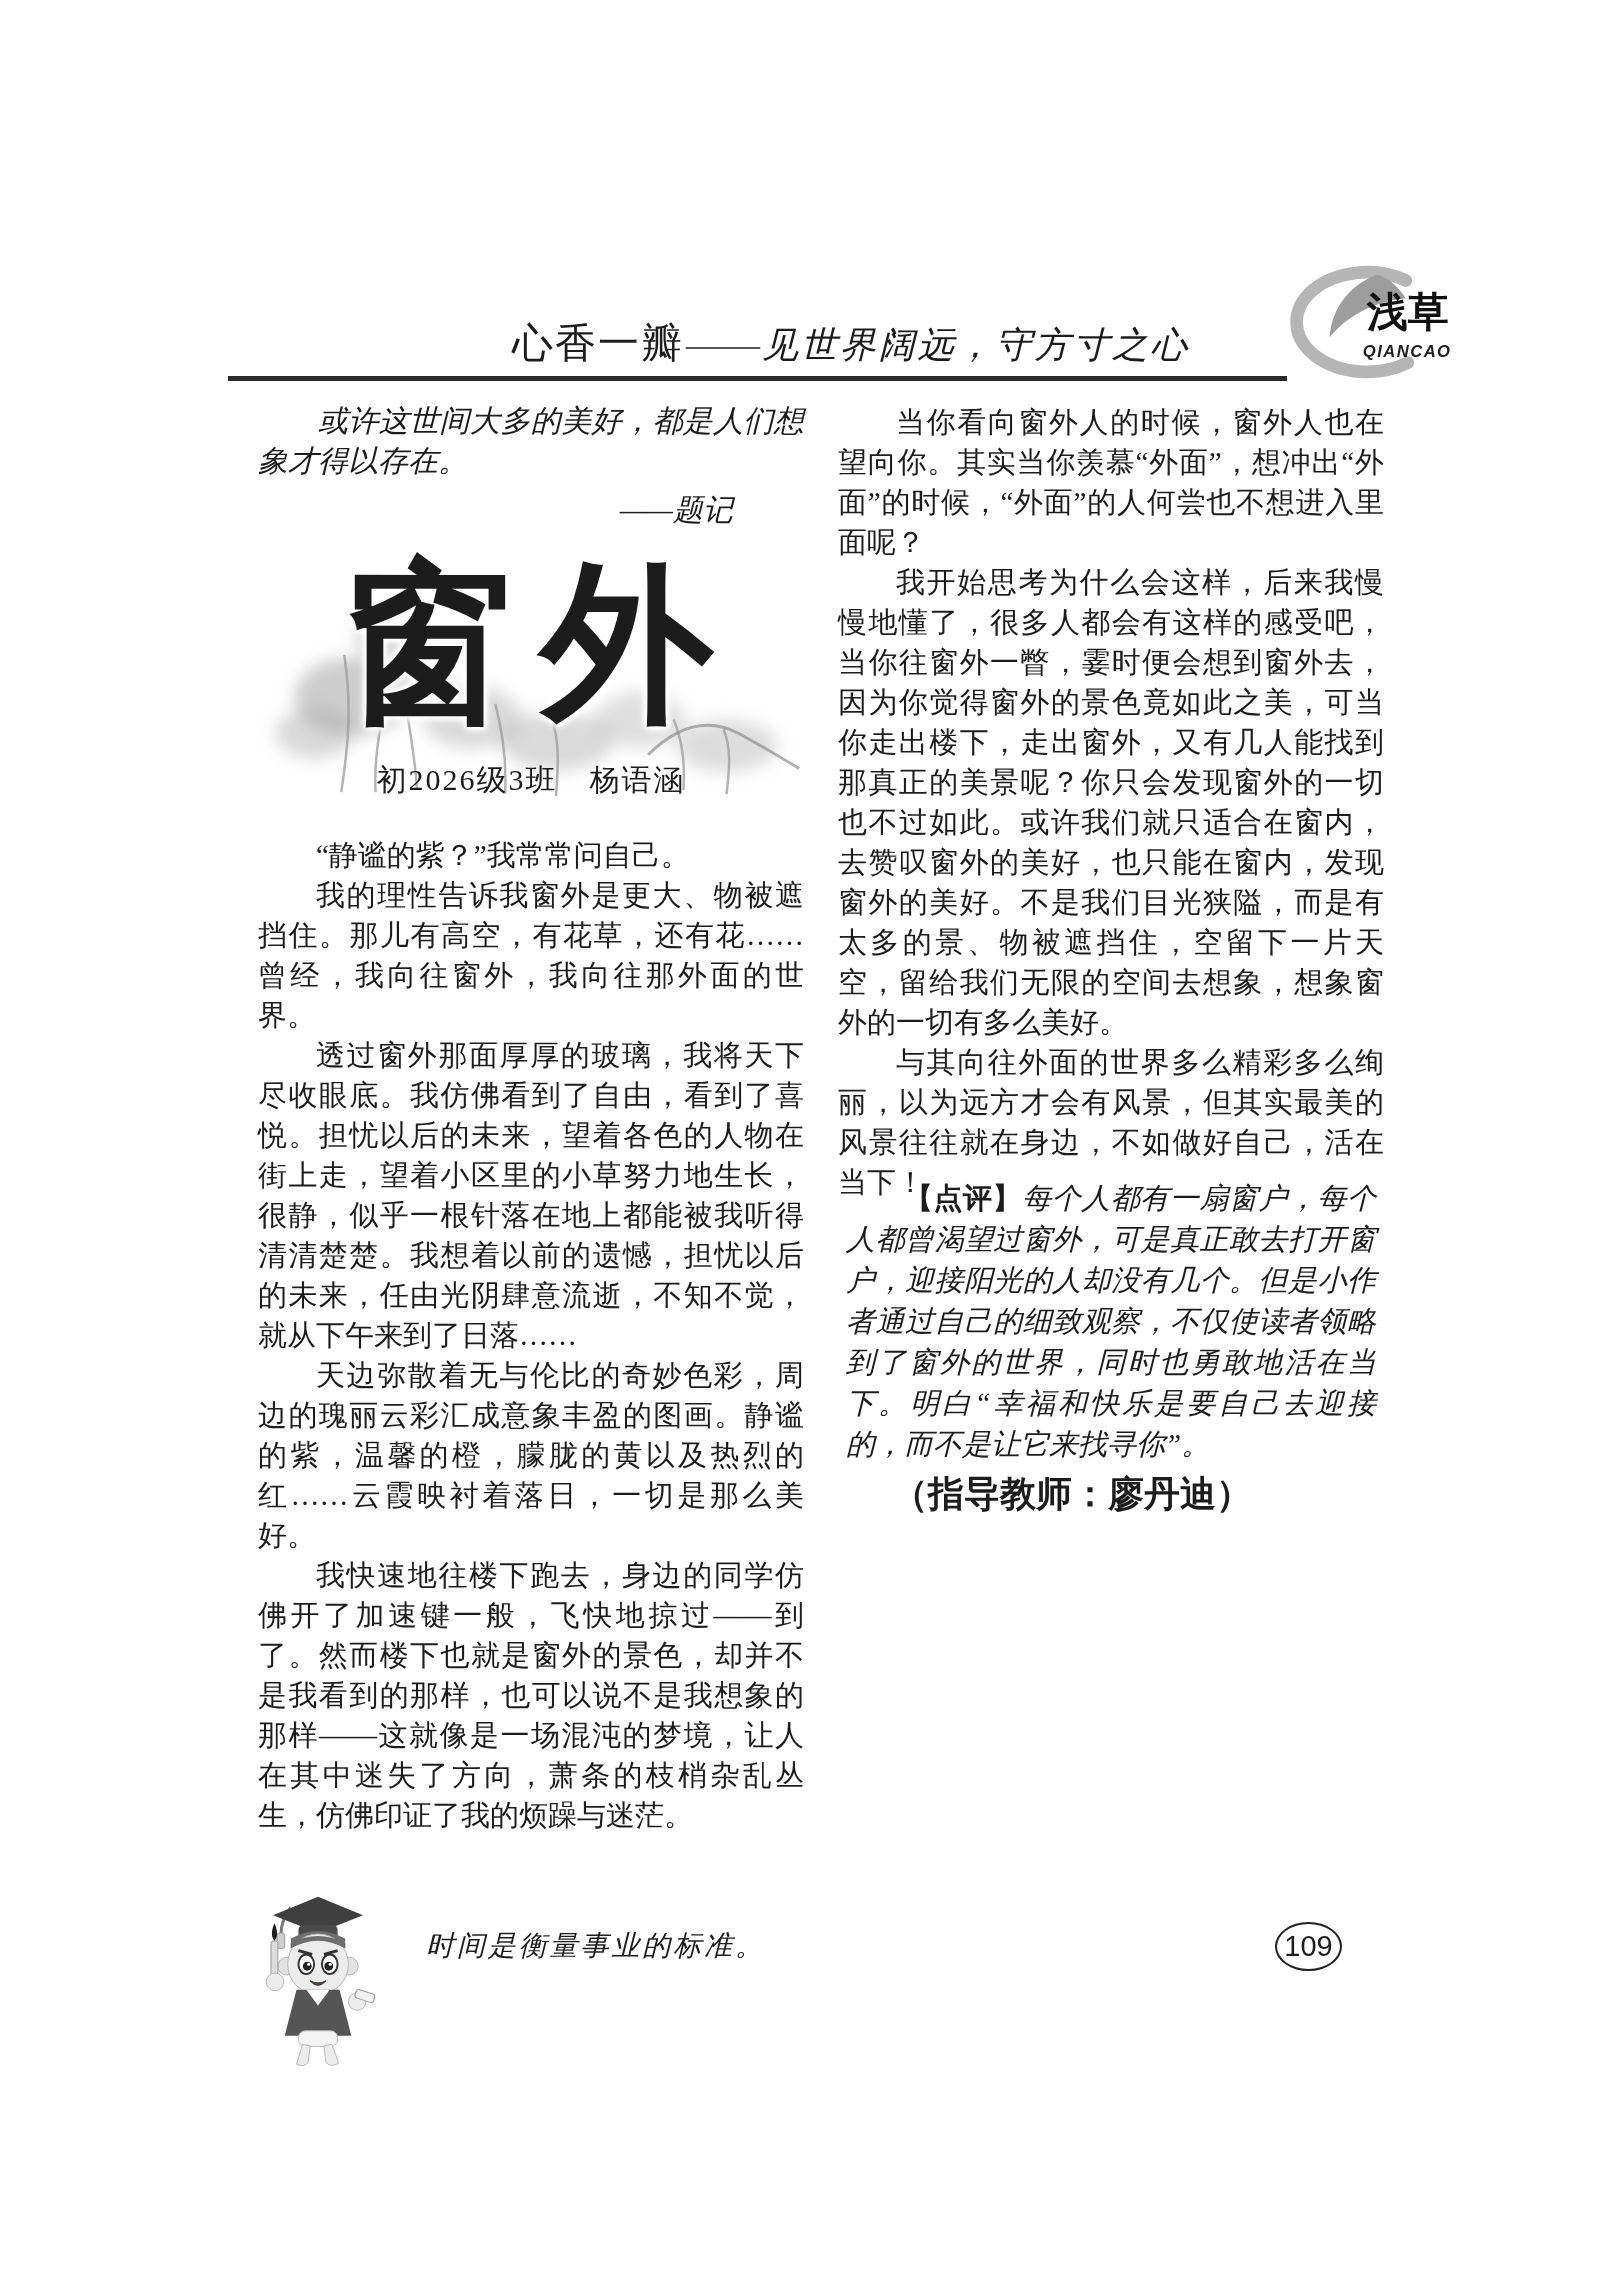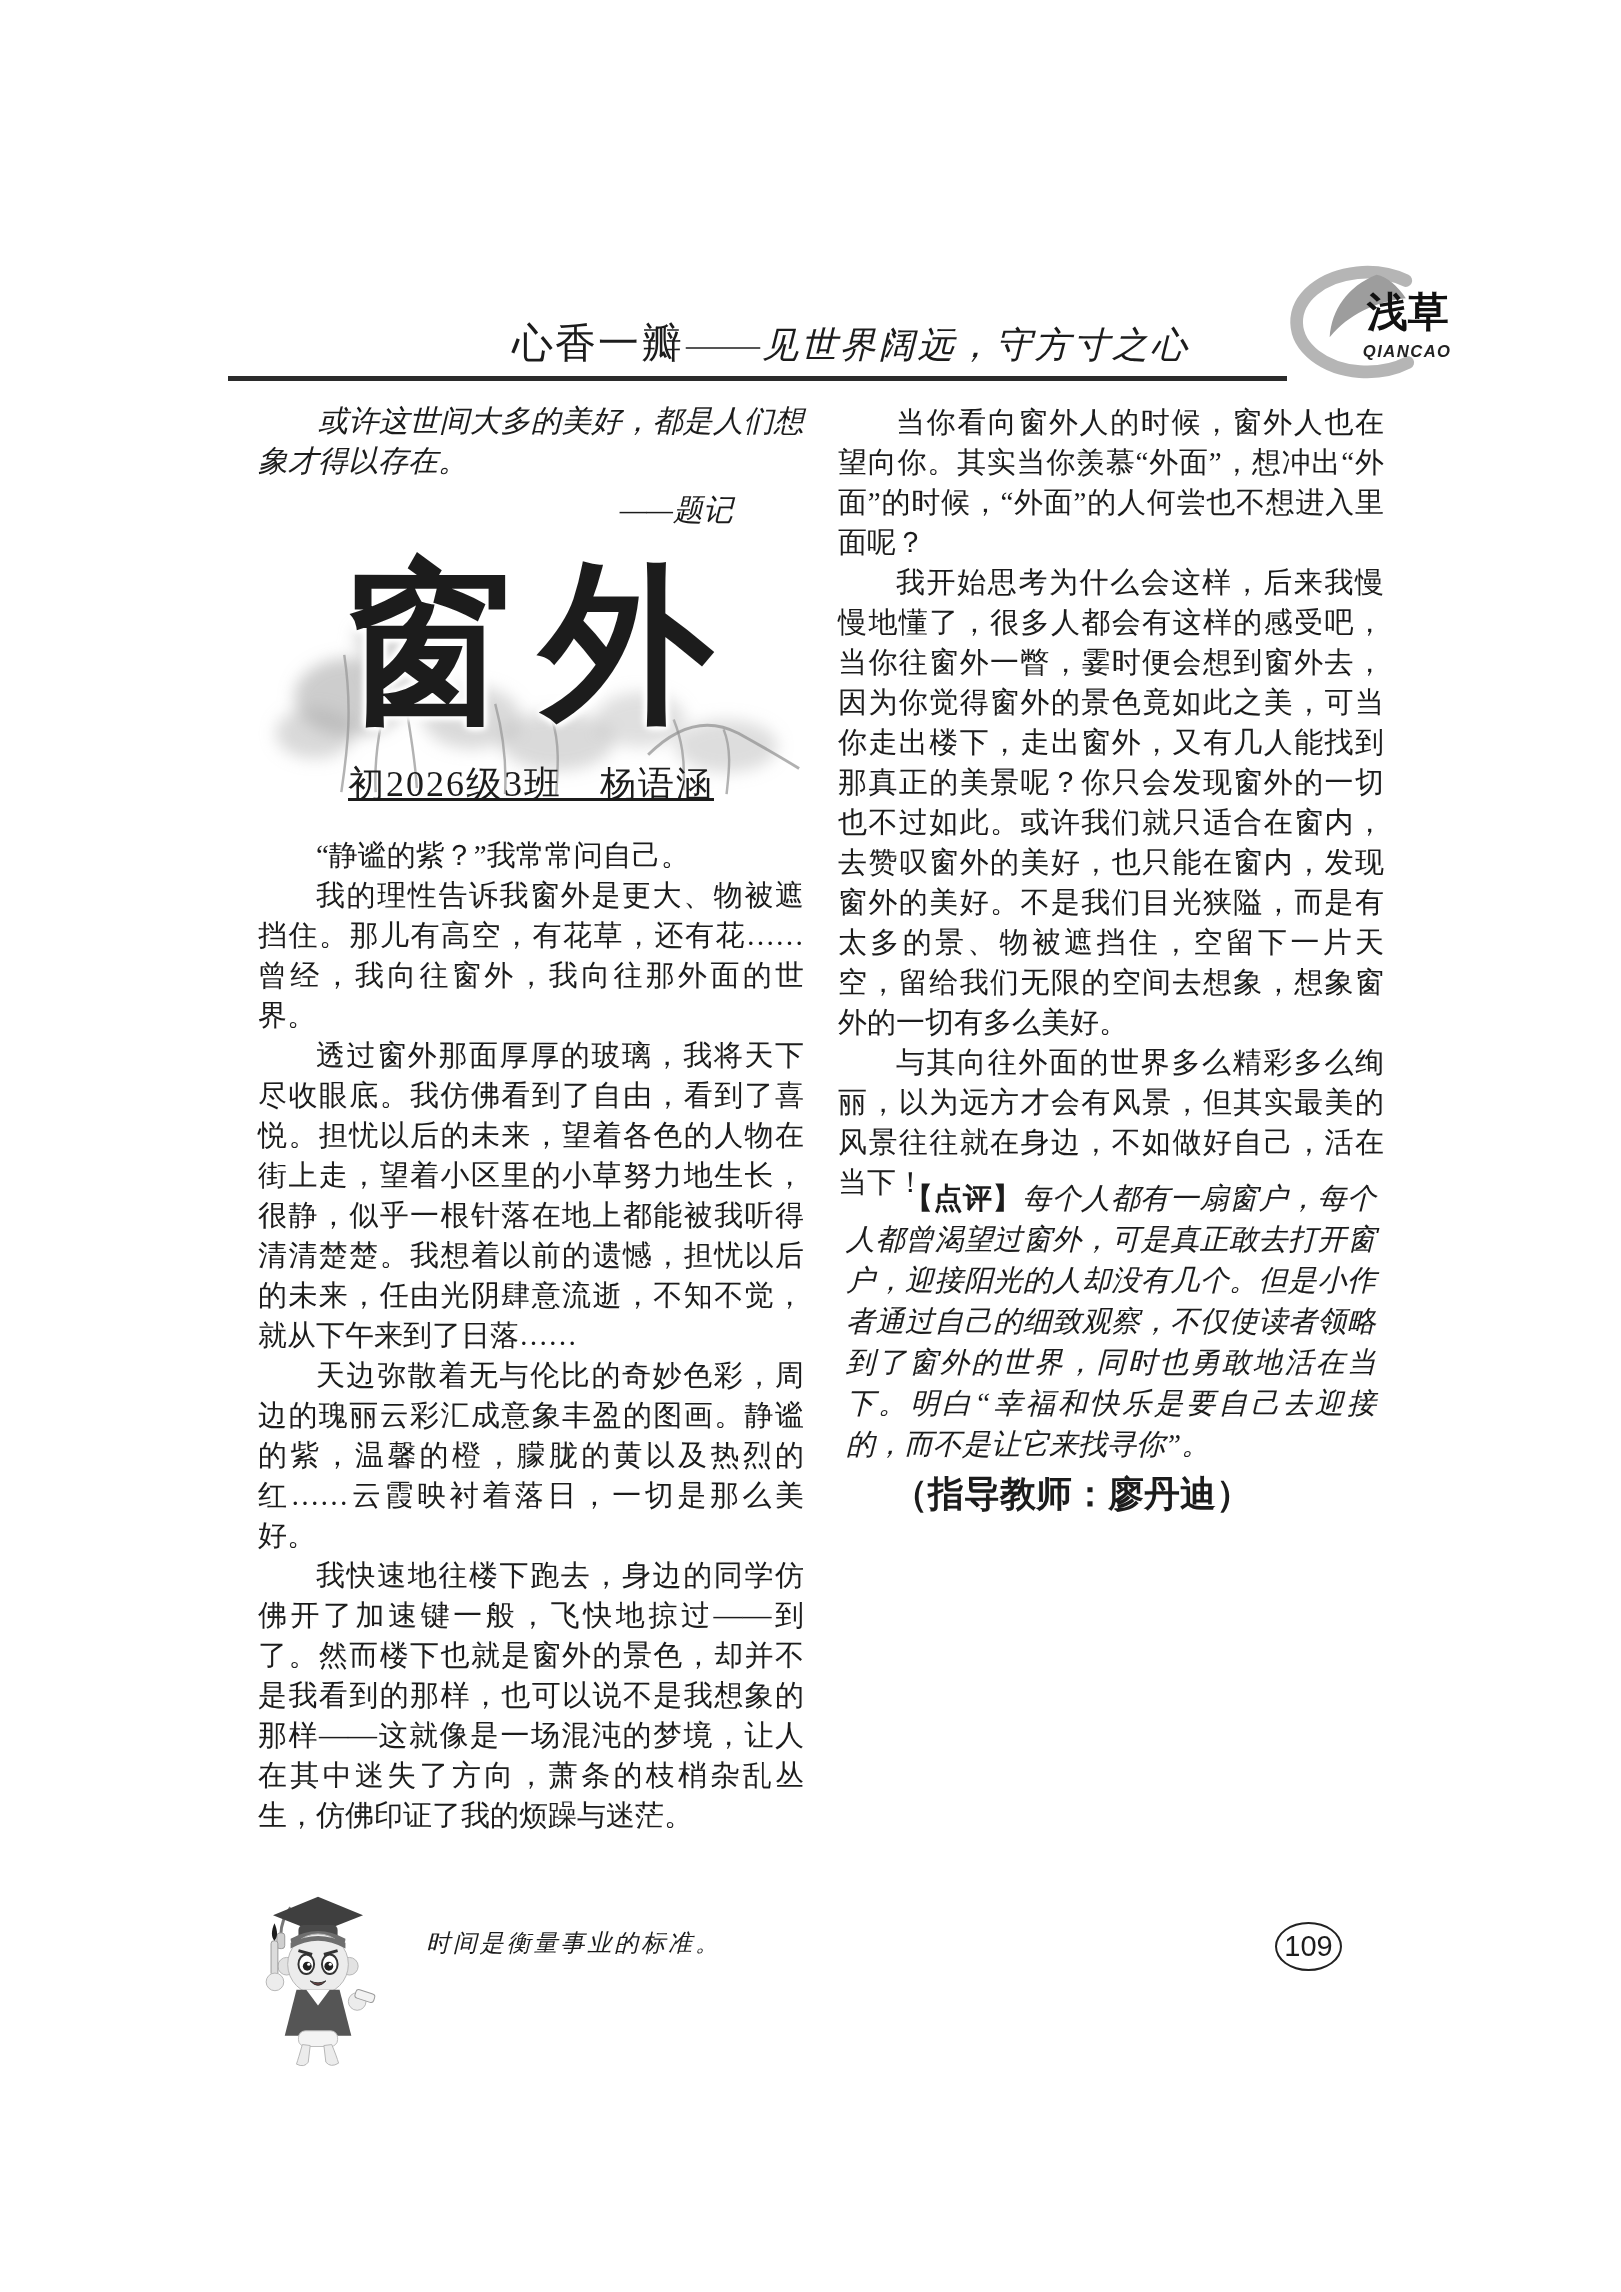--- a/index.html
+++ b/index.html
@@ -36,40 +36,40 @@
   .title-art{position:absolute;left:258px;top:545px;width:546px;height:253px;}
   .title-art svg{position:absolute;left:0;top:0;}
   .big-title{
     position:absolute;left:19.6px;top:11.8px;width:526px;text-align:center;
     font-size:173px;font-weight:bold;letter-spacing:27.4px;line-height:176px;
     text-shadow:0 0 3.9px #fff,0 0 7.8px #fff,0 0 11.8px #fff,2px 2px 5.9px #fff,-2px -2px 5.9px #fff;
     white-space:nowrap;
   }
   .byline{
     position:absolute;left:258px;top:760px;width:546px;text-align:center;
-    font-size:36px;letter-spacing:2px;text-decoration:underline;
+    font-size:30px;letter-spacing:2px;
   }
   .left-body{top:835px;}
   .right-body{top:402px;}
   
   .comment{
     position:absolute;left:838px;top:1170px;width:546px;
     font-size:29px;line-height:41px;text-align:justify;
   }
   .comment .body{font-style:italic;text-indent:2em;margin:8px;}
   .comment .label{font-style:normal;font-weight:bold;font-family:"Liberation Sans","DejaVu Sans",sans-serif;}
   .comment .teacher{
     text-align:right;padding-right:132px;margin:5.9px 0 0 0;text-indent:0;
     font-weight:bold;font-style:normal;
     font-family:"Liberation Sans","DejaVu Sans",sans-serif;font-size:36px;
   }
   
   .mascot{position:absolute;left:261px;top:1884px;width:116px;height:186px;}
   .motto{
-    position:absolute;left:426px;top:1927px;font-size:24px;letter-spacing:2.9px;
+    position:absolute;left:426px;top:1927px;font-size:28px;letter-spacing:2.9px;
     font-style:italic;
   }
   .page-badge{
     position:absolute;left:1275px;top:1922px;width:63px;height:45px;
     border:2.9px solid #222;border-radius:50%;
     display:flex;align-items:center;justify-content:center;
     font-size:29px;font-family:"Liberation Sans","DejaVu Sans",sans-serif;
   }
 </style>
 </head>

